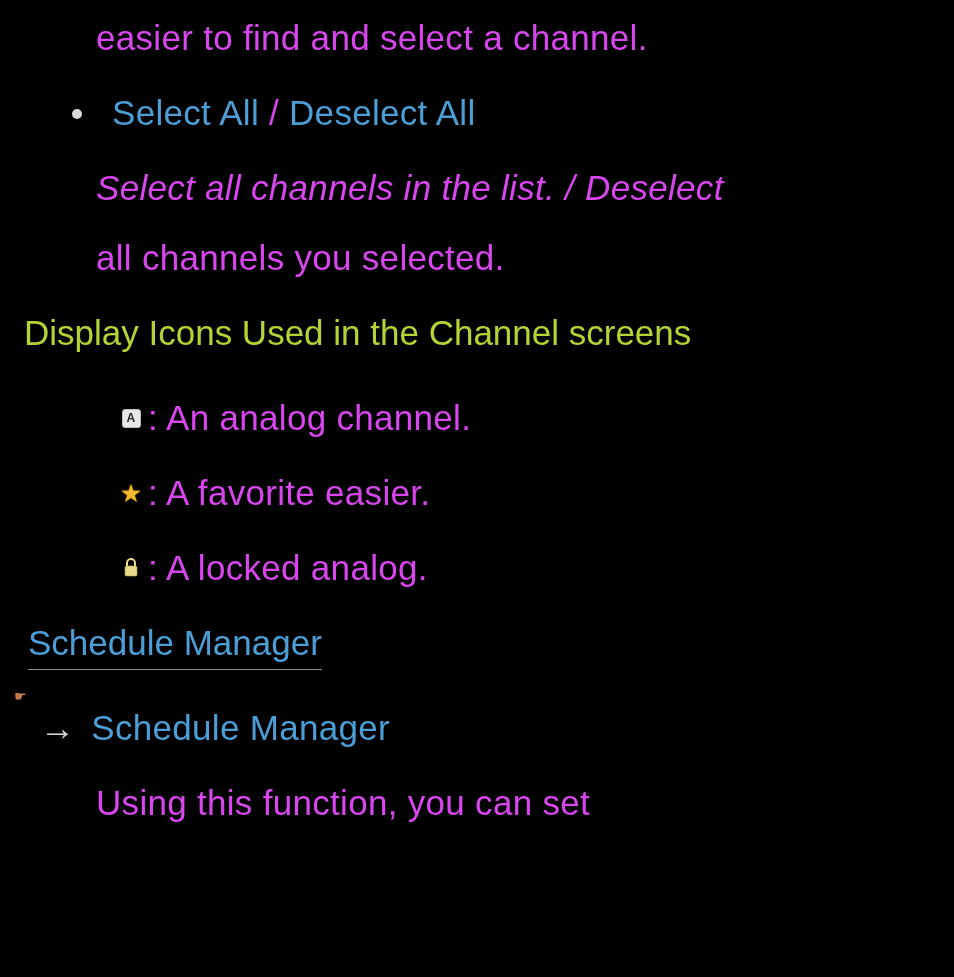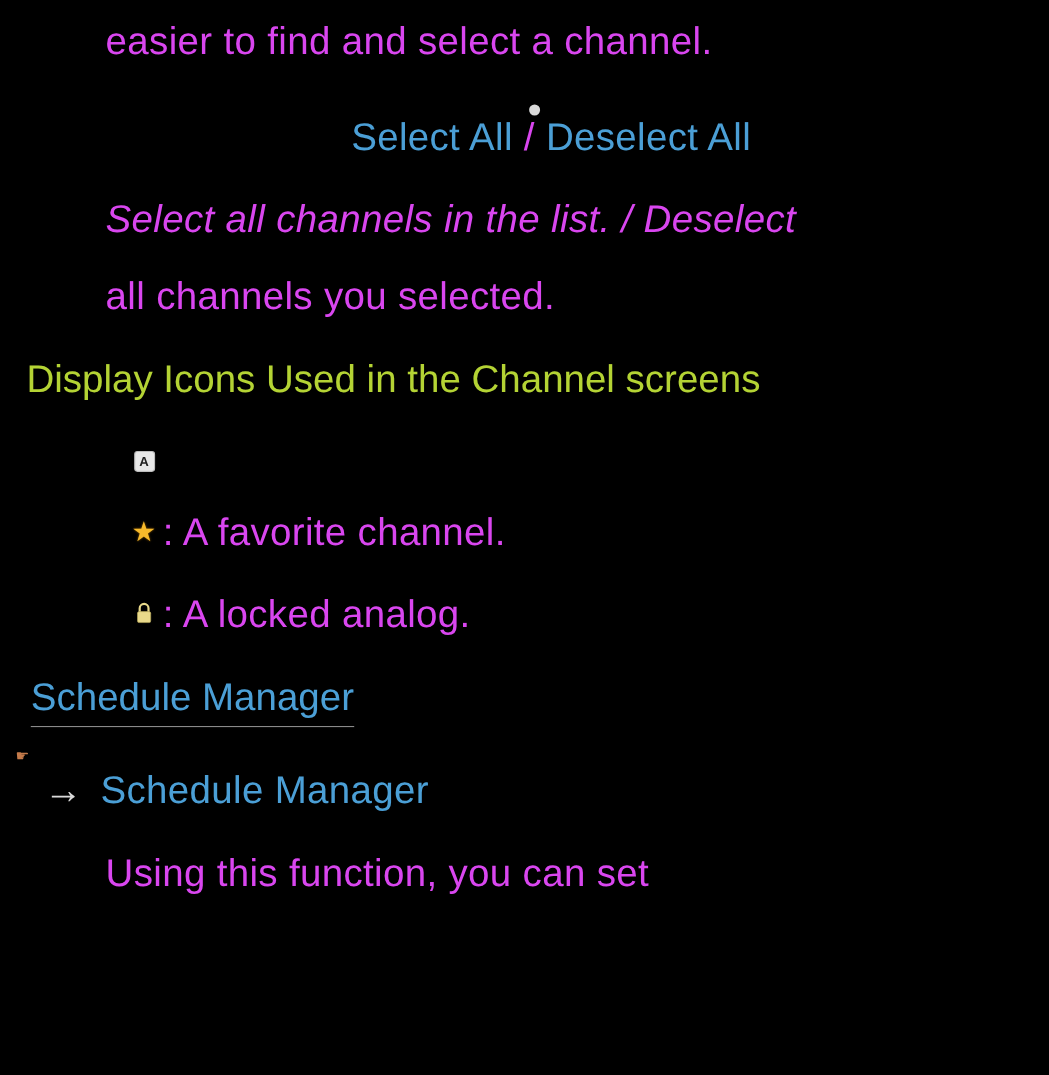--- a/index.html
+++ b/index.html
@@ -21,21 +21,21 @@
 
   .line {
     font-size: 35px;
     letter-spacing: 0.3px;
     margin-bottom: 35px;
   }
   .line-tight { margin-bottom: 30px; font-style: italic; }
 
   .indent1 { padding-left: 72px; }
   .indent2 { padding-left: 92px; }
-  .indent-bullet { padding-left: 48px; flex-direction: column; }
+  .indent-bullet { padding-left: 48px; }
   .indent-arrow  { padding-left: 6px; }
 
   .row { display: flex; align-items: center; }
 
   .bullet {
     width: 10px;
     height: 10px;
     background: #d9d9d9;
     border-radius: 50%;
     margin-right: 30px;
@@ -121,27 +121,28 @@
 
 <div class="line txt-white indent1 line-tight">Select all channels in the list. / Deselect</div>
 <div class="line txt-white indent1">all channels you selected.</div>
 
 <div class="heading-green txt-green">Display Icons Used in the Channel screens</div>
 
 <div class="line row indent2">
   <span class="icon-slot">
     <span class="icon-a">A</span>
   </span>
+  <span class="txt-white">: An analog channel.</span>
 </div>
 
 <div class="line row indent2">
   <span class="icon-slot">
     <span class="icon-star">★</span>
   </span>
-  <span class="txt-white">: A favorite channel.</span>
+  <span class="txt-white">: A favorite easier.</span>
 </div>
 
 <div class="line row indent2">
   <span class="icon-slot">
     <span class="icon-lock">
       <svg width="16" height="20" viewBox="0 0 16 20">
         <rect x="2" y="9" width="12" height="10" rx="1.5" fill="#e9d98a" stroke="#b7a85a" stroke-width="0.6"></rect>
         <path d="M4 9 V6 a4 4 0 0 1 8 0 V9" fill="none" stroke="#e9d98a" stroke-width="2"></path>
       </svg>
     </span>

